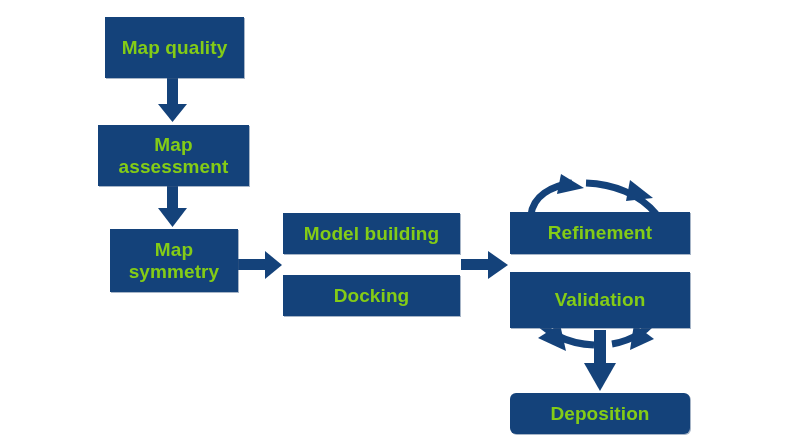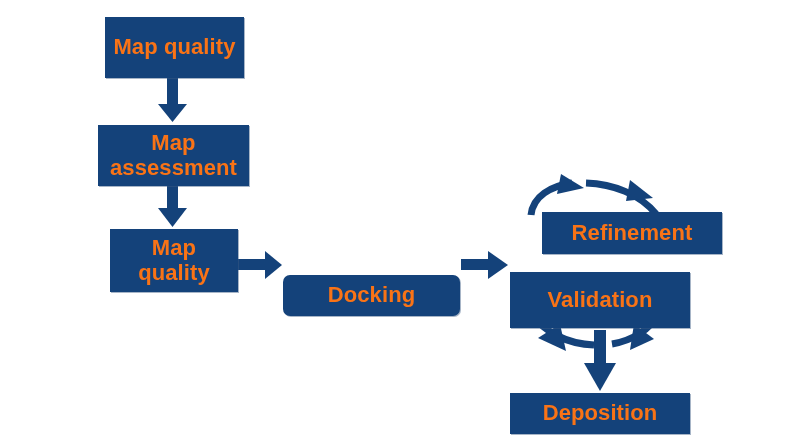--- a/index.html
+++ b/index.html
@@ -11,26 +11,26 @@
     position: relative;
     width: 800px;
     height: 443px;
     background: #ffffff;
     font-family: "Liberation Sans", sans-serif;
     overflow: hidden;
   }
   .node {
     position: absolute;
     background: #14427a;
-    color: #f97316;
+    color: #84cc16;
     display: flex;
     align-items: center;
     justify-content: center;
     text-align: center;
-    font-size: 22px;
+    font-size: 19px;
     font-weight: 700;
     line-height: 1.12;
     letter-spacing: 0.1px;
     box-sizing: border-box;
     padding: 2px 6px;
     box-shadow: 1px 1px 0 rgba(60,90,130,0.45);
   }
   .node span { display: block; width: 100%; }
   .arrow-layer {
     position: absolute;
@@ -114,34 +114,37 @@
   <div class="node" style="left:98px; top:125px; width:151px; height:61px;">
     <span>
       <span>Map</span>
       <span>assessment</span>
     </span>
   </div>
 
   <div class="node" style="left:110px; top:229px; width:128px; height:63px;">
     <span>
       <span>Map</span>
-      <span>quality</span>
+      <span>symmetry</span>
     </span>
   </div>
 
+  <div class="node" style="left:283px; top:213px; width:177px; height:41px;">
+    <span>Model building</span>
+  </div>
 
-  <div class="node" style="left:283px; top:275px; width:177px; height:41px;border-radius:7px;">
+  <div class="node" style="left:283px; top:275px; width:177px; height:41px;">
     <span>Docking</span>
   </div>
 
-  <div class="node" style="left:510px; top:212px; width:180px; height:42px;margin-left:32px;">
+  <div class="node" style="left:510px; top:212px; width:180px; height:42px;">
     <span>Refinement</span>
   </div>
 
   <div class="node" style="left:510px; top:272px; width:180px; height:56px;">
     <span>Validation</span>
   </div>
 
-  <div class="node" style="left:510px; top:393px; width:180px; height:41px;">
+  <div class="node" style="left:510px; top:393px; width:180px; height:41px;border-radius:6px;">
     <span>Deposition</span>
   </div>
 
 </div>
 
 </body></html>

